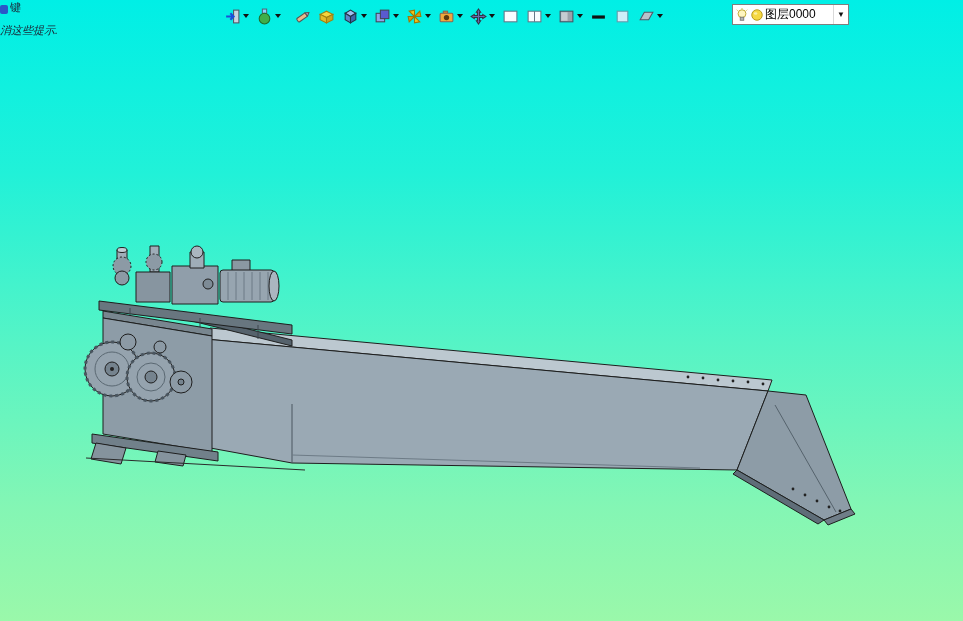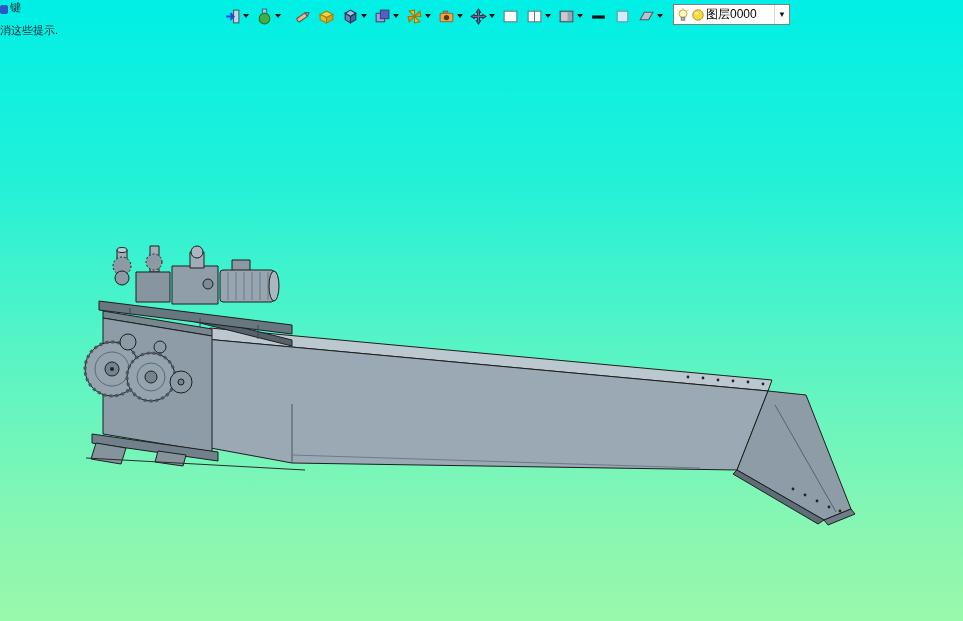--- a/index.html
+++ b/index.html
@@ -11,33 +11,33 @@
   .viewport{
     position:absolute;inset:0;
     background:linear-gradient(180deg,#00efe6 0%,#21f1d8 28%,#55f4c6 55%,#84f6b4 82%,#9af8aa 100%);
   }
   .model-svg{position:absolute;inset:0;width:963px;height:621px;}
 
   
   .hint{position:absolute;top:0;left:0;color:#1c1c2e;font-size:11px;line-height:12px;}
   .hint-row1{position:absolute;top:-1px;left:0;display:flex;align-items:center;gap:2px;}
   .hint-icon{width:8px;height:9px;background:#2a57c8;border-radius:2px;display:inline-block;margin-top:6px;}
-  .hint-row2{position:absolute;top:24px;left:0;white-space:nowrap;}
+  .hint-row2{position:absolute;top:24px;left:0;white-space:nowrap;font-style:italic;}
 
   
   .toolbar{position:absolute;top:6px;left:224px;display:flex;align-items:center;height:20px;}
   .tb-btn{display:flex;align-items:center;margin-right:7px;height:18px;cursor:pointer;}
   .tb-btn svg{width:17px;height:17px;display:block;}
   .dd-arrow{width:0;height:0;border-left:3px solid transparent;border-right:3px solid transparent;
     border-top:4px solid #111;margin-left:2px;display:inline-block;}
   .spacer{width:6px;}
 
   
   .layer-combo{
-    position:absolute;top:4px;left:673px;width:117px;height:21px;
+    position:absolute;top:4px;left:732px;width:117px;height:21px;
     background:#ffffff;border:1px solid #7f7f7f;box-sizing:border-box;
     display:flex;align-items:center;padding-left:2px;font-size:12px;color:#000;
   }
   .layer-combo svg{width:14px;height:14px;display:block;margin-right:1px;}
   .layer-text{flex:1;white-space:nowrap;overflow:hidden;}
   .combo-arrow{width:14px;text-align:center;font-size:8px;color:#111;align-self:stretch;
     display:flex;align-items:center;justify-content:center;border-left:1px solid #d9d9d9;cursor:pointer;}
 </style>
 </head>
 <body>

